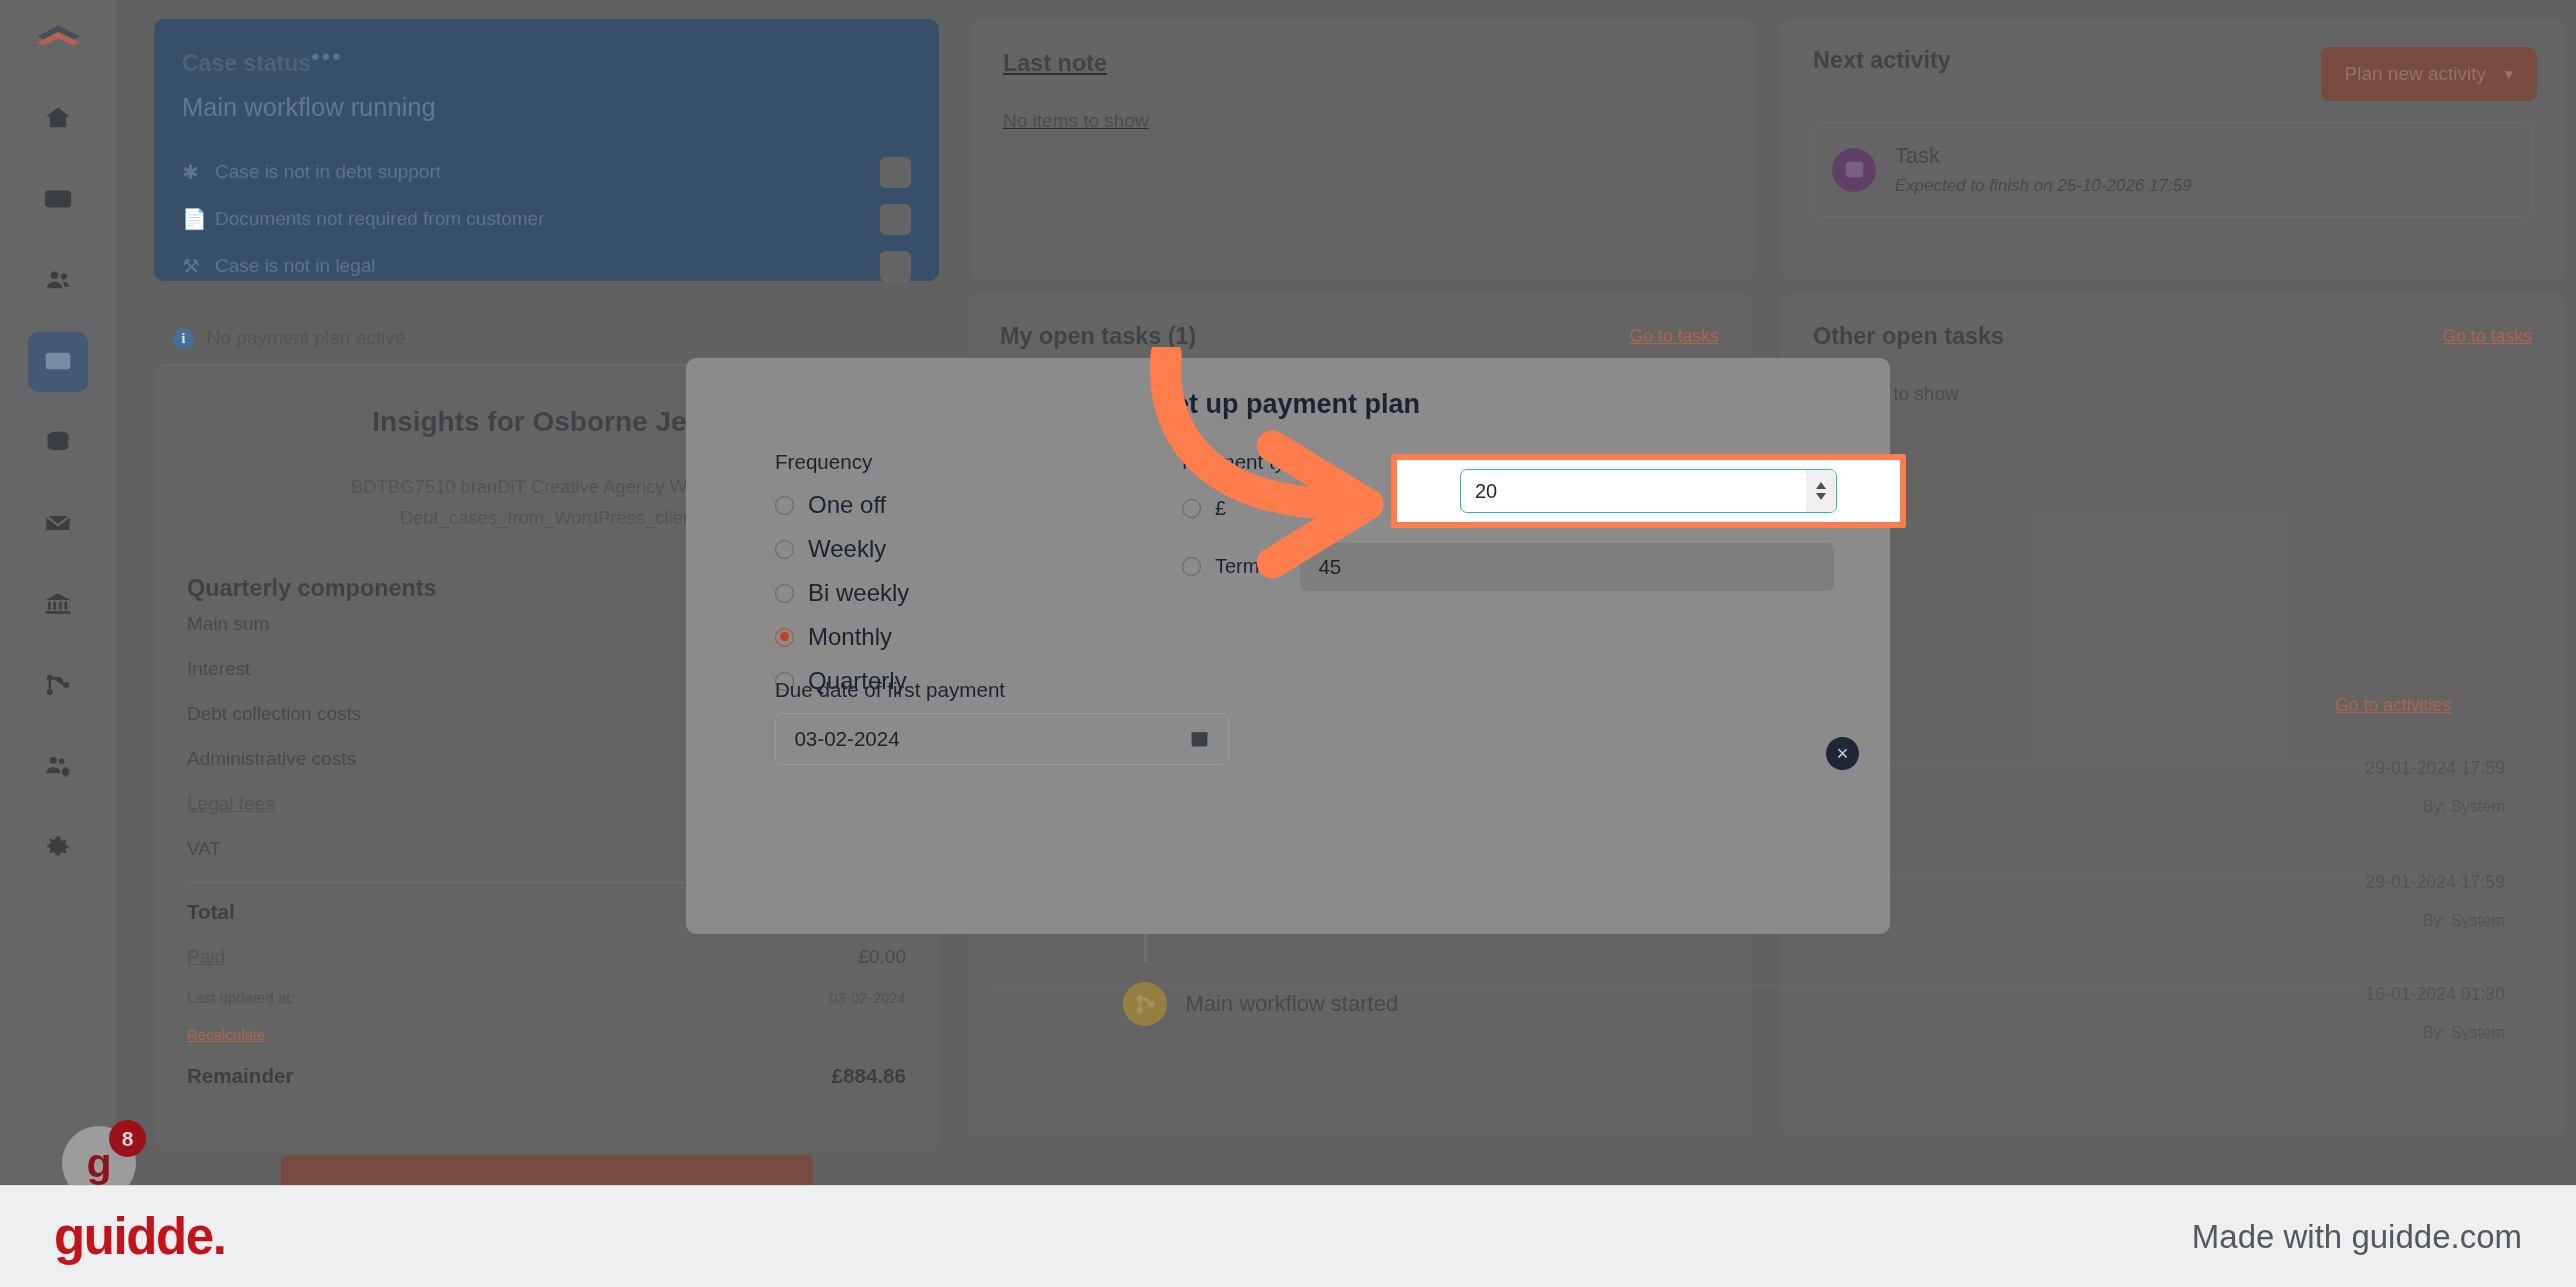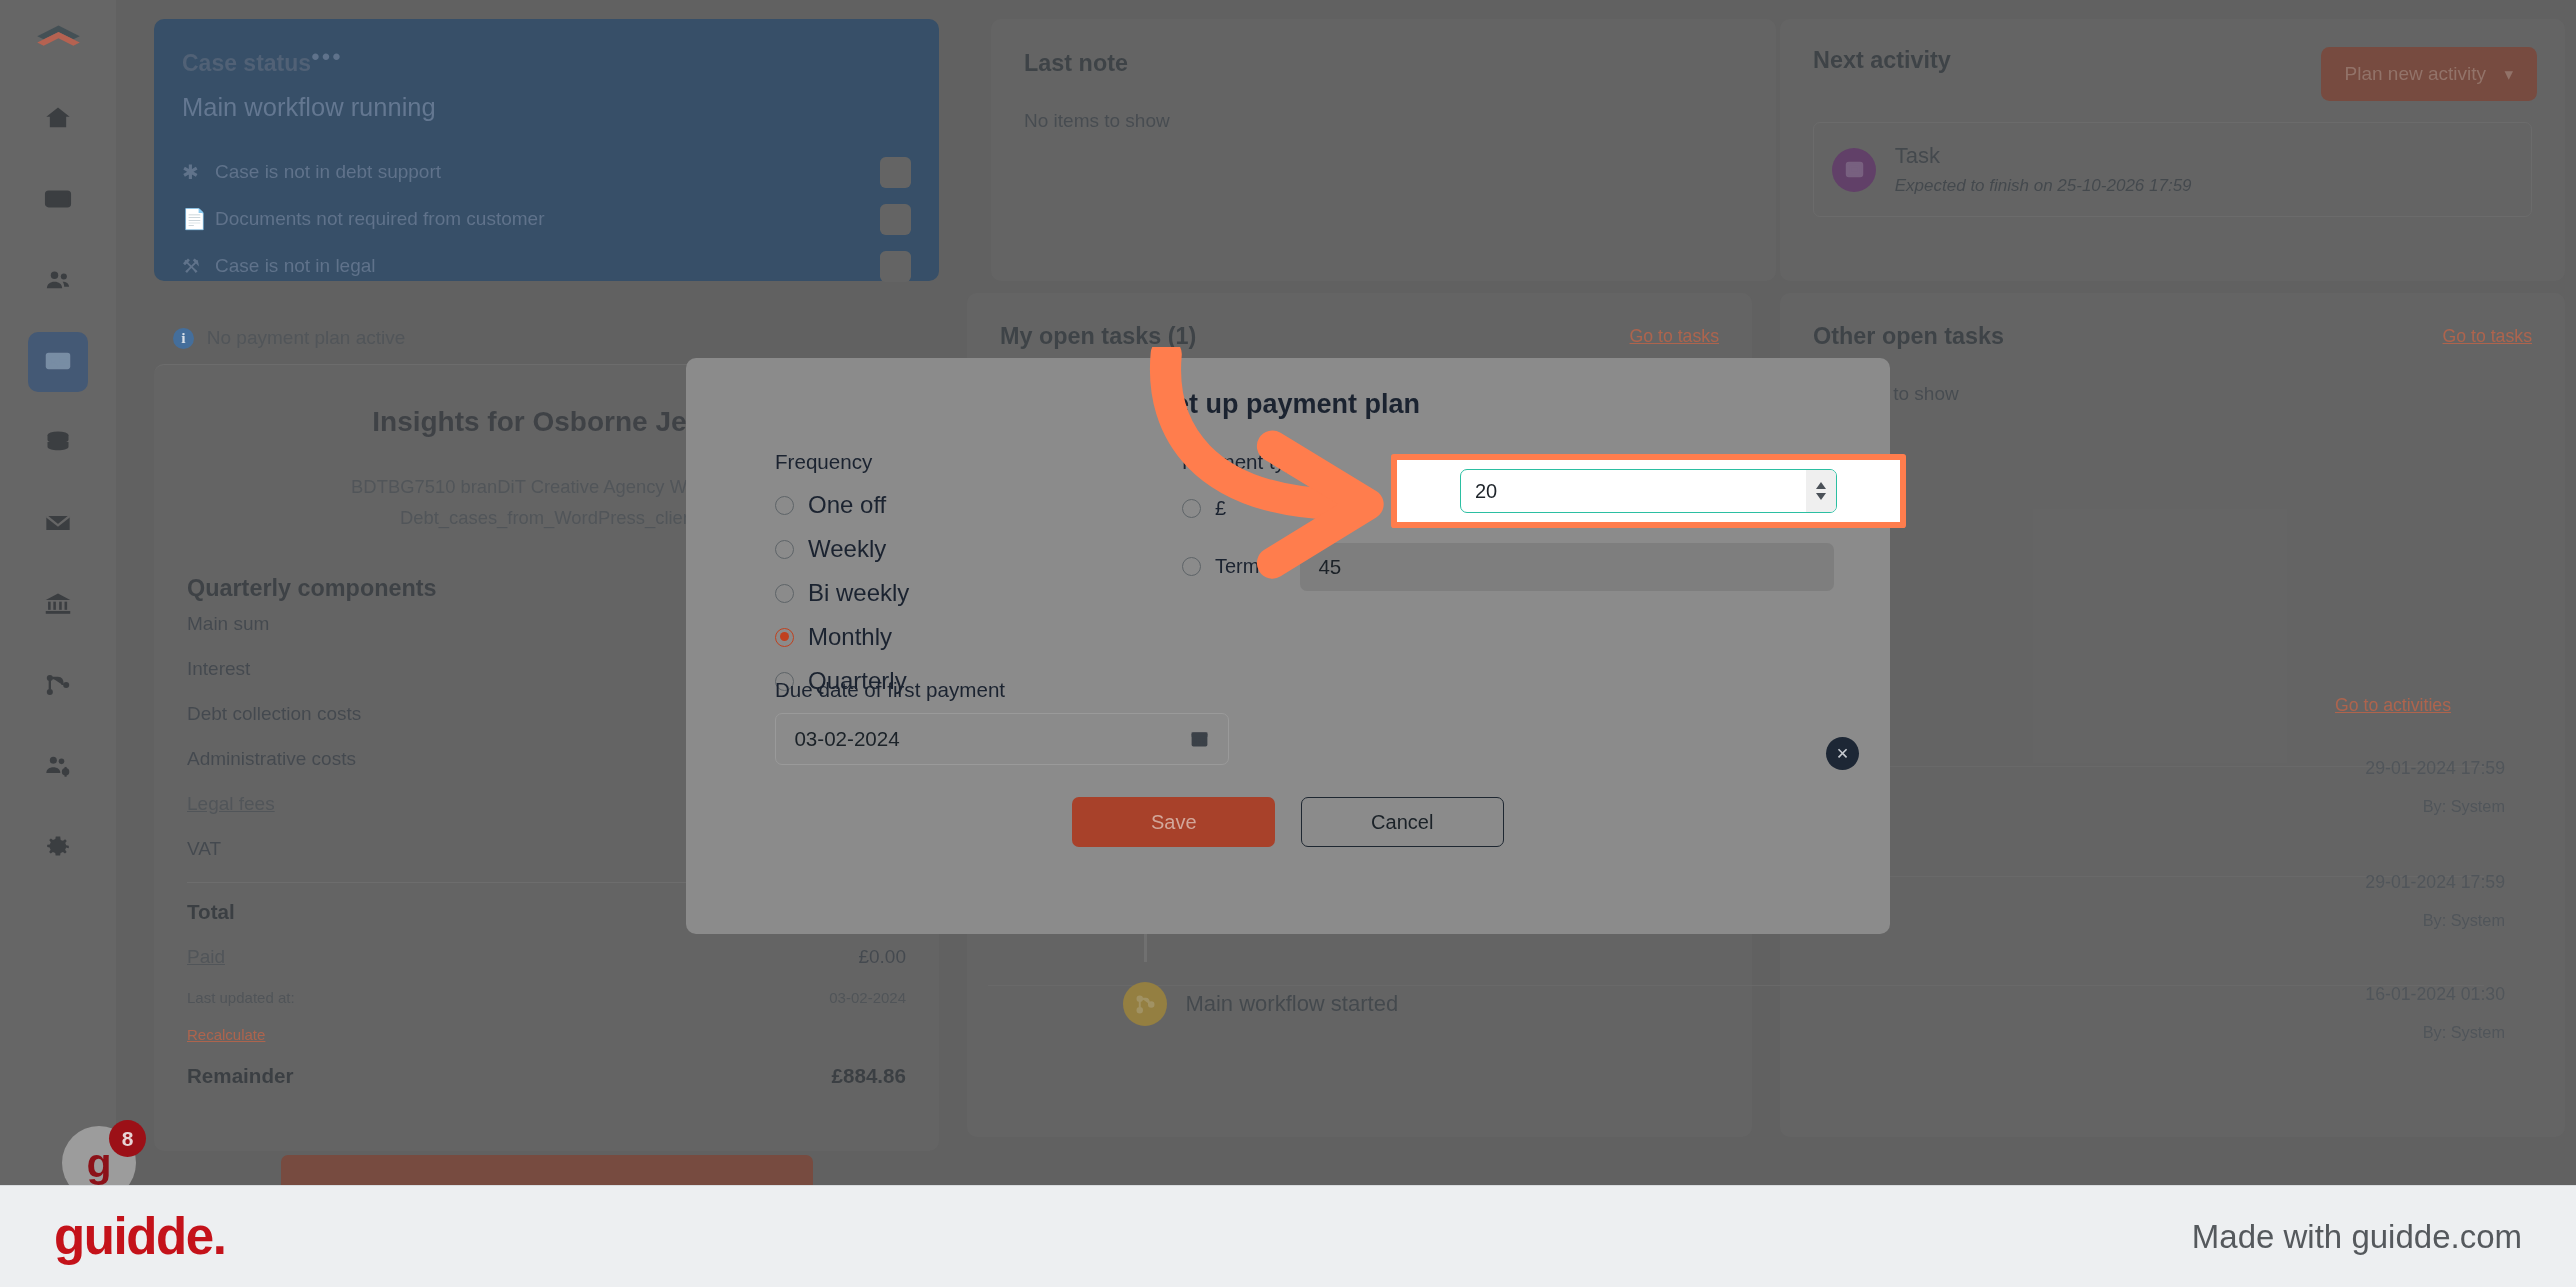--- a/index.html
+++ b/index.html
@@ -118,21 +118,21 @@
   .fin-row.bold { font-weight: bold; font-size: 20.6px; color: #10151a; }
   .fin-row.small { font-size: 15px; color: #2a2f34; height: 37px; }
   .fin-row .recalc { color: #9d4227; text-decoration: underline; font-size: 15px; }
 
   #big-button {
     position: absolute; left: 165px; top: 1155px; width: 532px; height: 50px;
     background: #5a2416; border-radius: 7px;
   }
 
   
-  #last-note-card { left: 875px; top: 19px; width: 785px; height: 262px; }
+  #last-note-card { left: 854px; top: 19px; width: 785px; height: 262px; text-decoration: underline; }
   #last-note-card h3 { margin: 31px 0 0 33px; }
   #last-note-card .body { margin: 33px 0 0 33px; font-size: 19px; color: #1f252b; }
 
   
   #my-tasks-card { left: 851px; top: 293px; width: 785px; height: 844px; }
   .card-hdr {
     display: flex; justify-content: space-between; align-items: center;
     padding: 30px 33px 0 33px;
   }
 
@@ -675,24 +675,20 @@
             <rect x="10.5" y="12" width="3" height="3" fill="#8b8b8b"></rect>
             <rect x="15" y="12" width="3" height="3" fill="#8b8b8b"></rect>
             <rect x="6" y="16.5" width="3" height="3" fill="#8b8b8b"></rect>
             <rect x="10.5" y="16.5" width="3" height="3" fill="#8b8b8b"></rect>
             <rect x="15" y="16.5" width="3" height="3" fill="#8b8b8b"></rect>
           </svg>
       </span>
     </div>
   </div>
 
-  <div id="modal-actions">
-    <button id="save-btn">Save</button>
-    <button id="cancel-btn">Cancel</button>
-  </div>
 </div>
 
 <div id="highlight-box">
   <div id="amount-input-wrap">
     <input id="amount-input" value="20" style="">
     <span id="spinner">
       <i class="up"></i>
       <i class="dn"></i>
     </span>
   </div>

